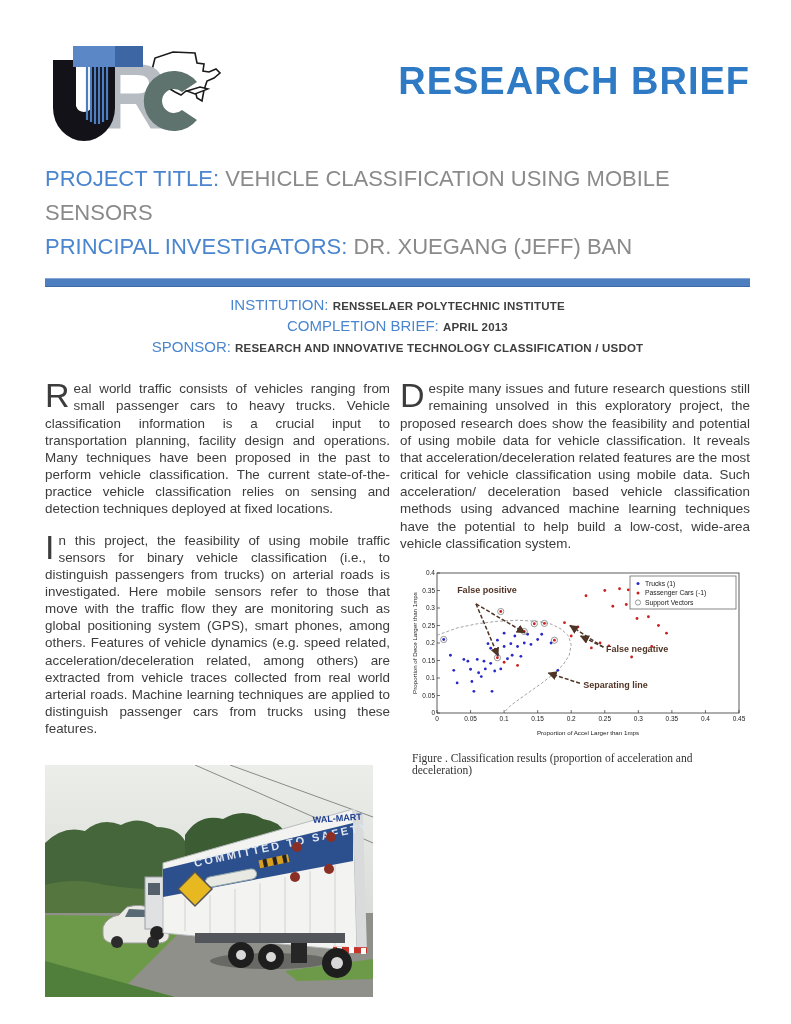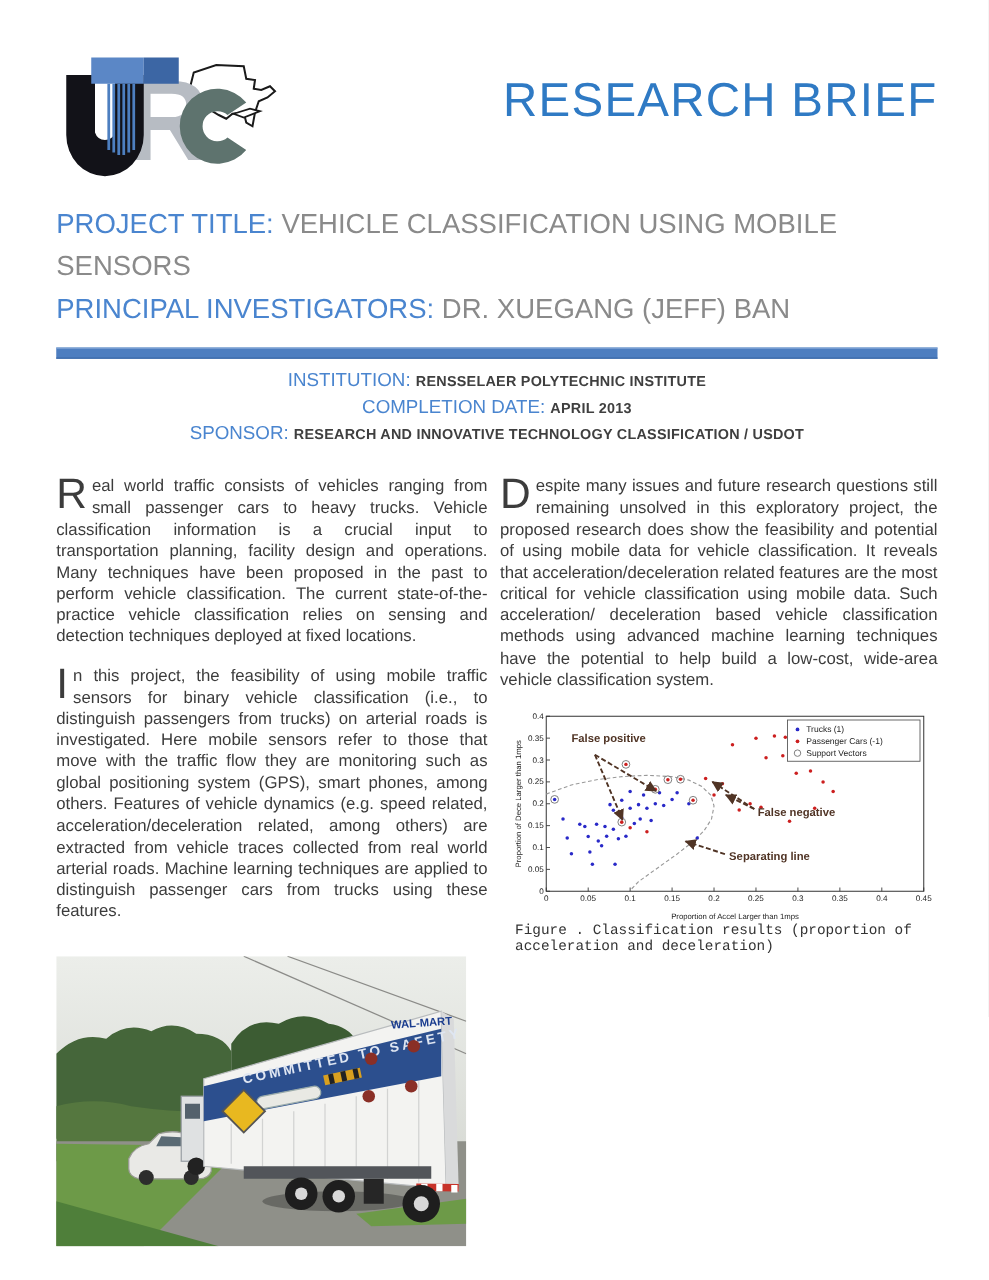--- a/index.html
+++ b/index.html
@@ -8,21 +8,21 @@
   .page {
     position:relative; width:791px; height:1024px; margin:0 auto;
     background:#ffffff; overflow:hidden;
     padding:38px 41px 0 45px;
   }
   
   .header { display:flex; justify-content:space-between; align-items:flex-start; }
   .logo-wrap { width:178px; height:108px; }
   .header-right { text-align:right; padding-top:20px; }
   .center-name { color:#2f79c2; font-size:15.5px; letter-spacing:.4px; font-weight:400; }
-  .brief-title { color:#2f7ac4; font-size:38px; letter-spacing:1px; font-weight:400; margin-top:2px; }
+  .brief-title { color:#2f7ac4; font-size:38px; letter-spacing:1px; font-weight:700; margin-top:2px; }
   
   .project { margin-top:16px; }
   .project .line { font-size:22px; line-height:1.55; }
   .lbl-blue { color:#4a85cf; }
   .val-gray { color:#8a8a8a; }
   
   .rule {
     margin-top:14px; height:9px; background:#4d7ec0;
     border-top:1px solid #84a7d6; border-bottom:1px solid #3b69a8;
   }
@@ -40,22 +40,22 @@
     text-align:justify; margin-bottom:14px;
   }
   .dropcap {
     float:left; font-size:34px; line-height:27px;
     padding:2px 4px 0 0; color:#3c3c3c;
   }
   
   .figure-block { margin-top:12px; margin-left:10px; }
   #chart-mount { width:336px; height:172px;text-align:right; }
   .fig-caption {
-    font-family:Liberation Mono, monospace; font-size:11.5px; color:#333;
-    margin-left:2px;
+    font-family:Liberation Serif, serif; font-size:11.5px; color:#333;
+    margin-top:14px; margin-left:2px;
   }
   
   .photo-wrap { margin-top:28px; width:328px; height:232px; }
 </style>
 </head>
 <body>
 
 <div class="page">
 
   <div class="header">
@@ -92,21 +92,21 @@
 
   <div class="project">
     <div class="line"><span class="lbl-blue">PROJECT TITLE: </span><span class="val-gray">VEHICLE CLASSIFICATION USING MOBILE SENSORS</span></div>
     <div class="line"><span class="lbl-blue">PRINCIPAL INVESTIGATORS: </span><span class="val-gray">DR. XUEGANG (JEFF) BAN</span></div>
   </div>
 
   <div class="rule"></div>
 
   <div class="meta">
     <div class="mline"><span class="mlbl">INSTITUTION: </span><span class="mval">RENSSELAER POLYTECHNIC INSTITUTE</span></div>
-    <div class="mline"><span class="mlbl">COMPLETION DATE: </span><span class="mval">APRIL 2013</span></div>
+    <div class="mline"><span class="mlbl">COMPLETION BRIEF: </span><span class="mval">APRIL 2013</span></div>
     <div class="mline"><span class="mlbl">SPONSOR: </span><span class="mval">RESEARCH AND INNOVATIVE TECHNOLOGY CLASSIFICATION / USDOT</span></div>
   </div>
 
   <div class="columns">
     <div class="col col-left">
       <p><span class="dropcap">R</span><span>eal world traffic consists of vehicles ranging from small passenger cars to heavy trucks. Vehicle classification information is a crucial input to transportation planning, facility design and operations. Many techniques have been proposed in the past to perform vehicle classification. The current state-of-the-practice vehicle classification relies on sensing and detection techniques deployed at fixed locations.</span></p>
       <p><span class="dropcap">I</span><span>n this project, the feasibility of using mobile traffic sensors for binary vehicle classification (i.e., to distinguish passengers from trucks) on arterial roads is investigated. Here mobile sensors refer to those that move with the traffic flow they are monitoring such as global positioning system (GPS), smart phones, among others. Features of vehicle dynamics (e.g. speed related, acceleration/deceleration related, among others) are extracted from vehicle traces collected from real world arterial roads. Machine learning techniques are applied to distinguish passenger cars from trucks using these features.</span></p>
 
       <div class="photo-wrap">
         <svg viewBox="0 0 328 232" width="328" height="232">

